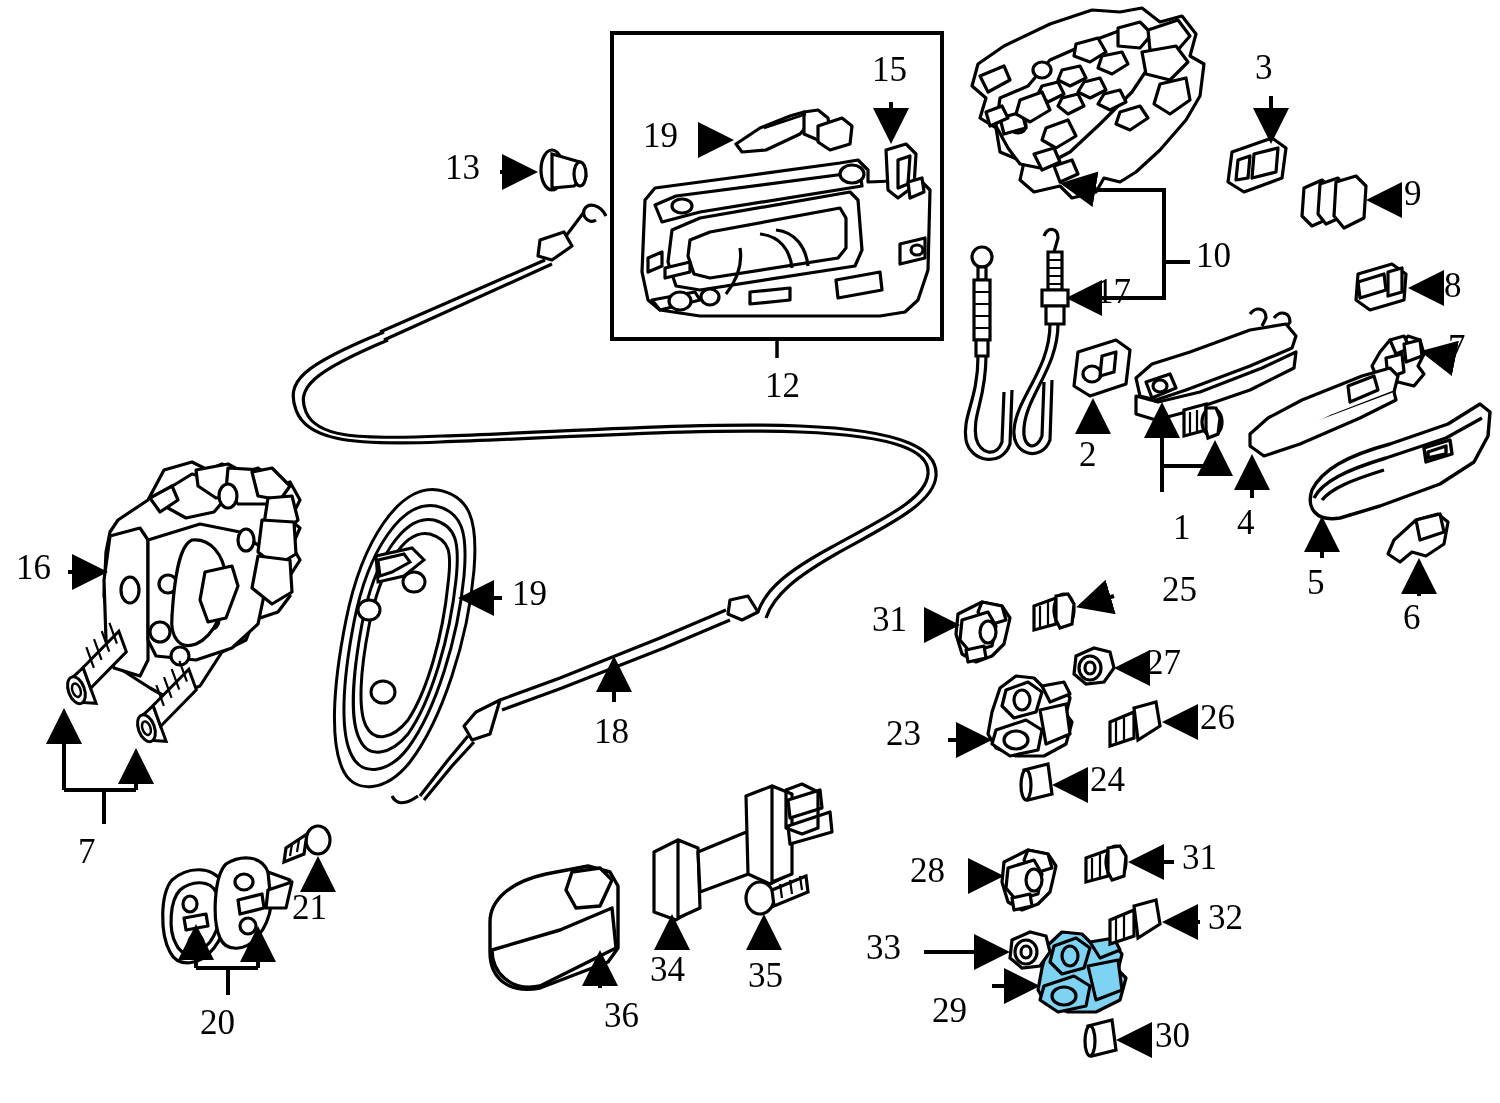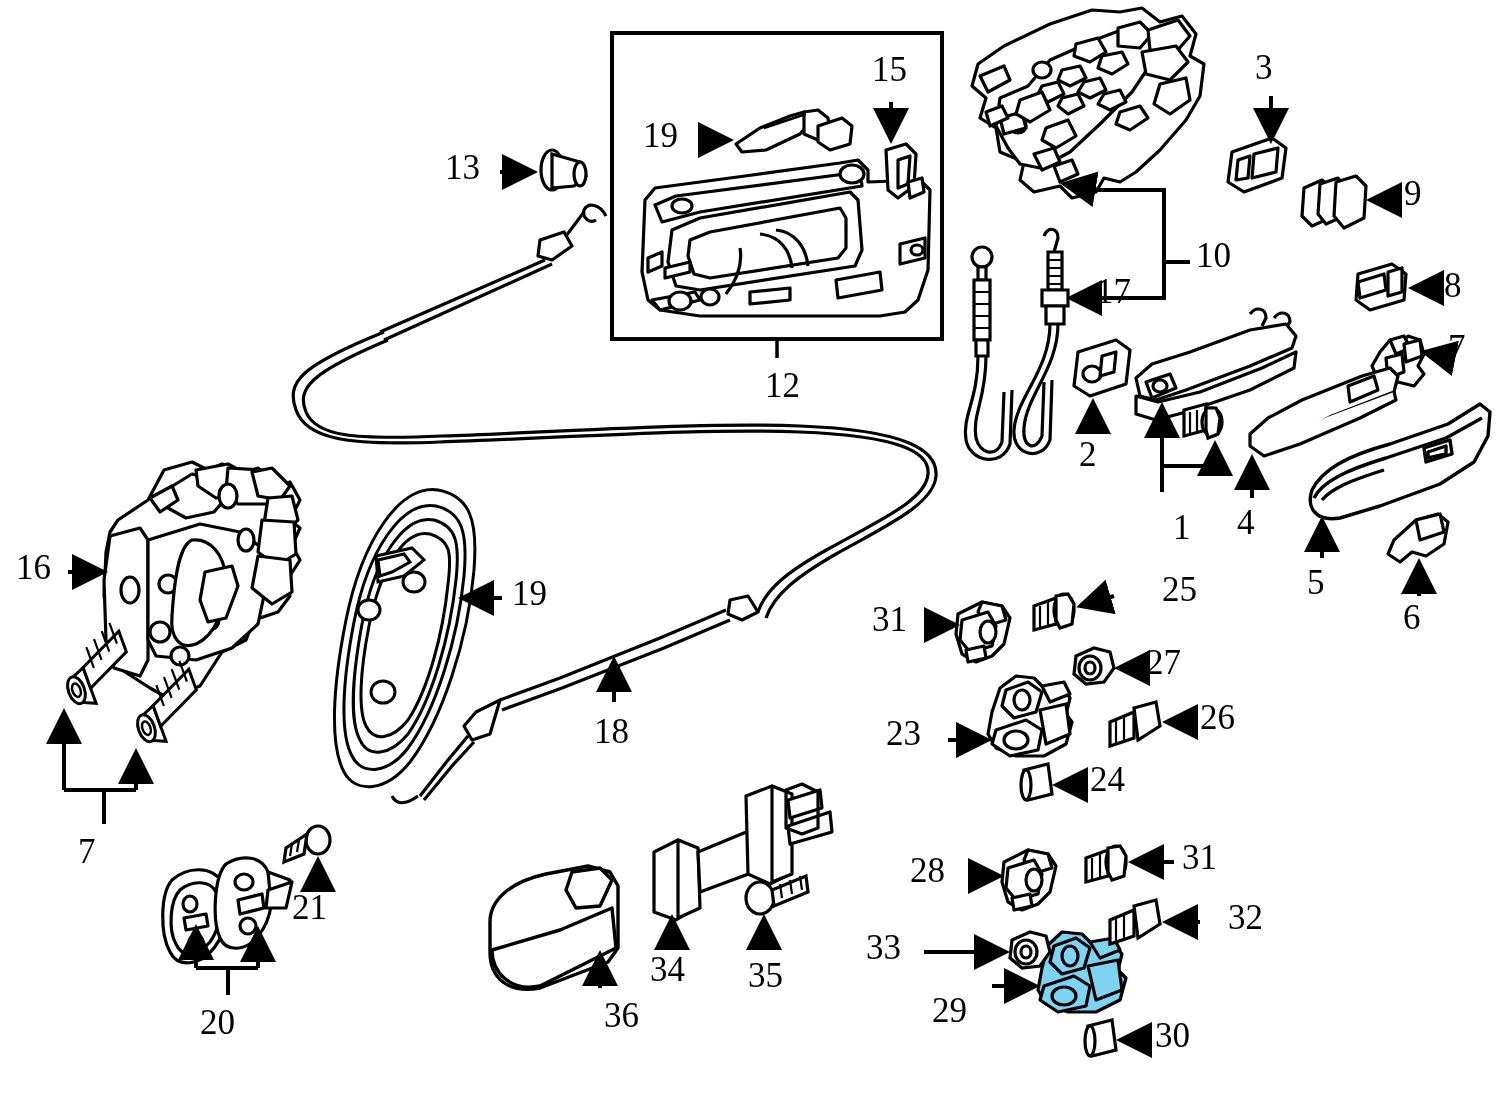--- a/index.html
+++ b/index.html
@@ -516,19 +516,19 @@
 <span class="cn" style="left:872px;top:602px;">31</span>
 <span class="cn" style="left:886px;top:716px;">23</span>
 <span class="cn" style="left:1090px;top:762px;">24</span>
 <span class="cn" style="left:1122px;top:572px;margin-left:40px;">25</span>
 <span class="cn" style="left:1200px;top:700px;">26</span>
 <span class="cn" style="left:1146px;top:645px;">27</span>
 <span class="cn" style="left:910px;top:853px;">28</span>
 <span class="cn" style="left:932px;top:993px;">29</span>
 <span class="cn" style="left:1155px;top:1018px;">30</span>
 <span class="cn" style="left:1182px;top:840px;">31</span>
-<span class="cn" style="left:1208px;top:900px;margin-left:20px;">32</span>
+<span class="cn" style="left:1208px;top:900px;">32</span>
 <span class="cn" style="left:866px;top:930px;">33</span>
 <span class="cn" style="left:650px;top:952px;">34</span>
 <span class="cn" style="left:748px;top:958px;">35</span>
 <span class="cn" style="left:580px;top:998px;margin-left:24px;">36</span>
 
 </div>
 
 </body></html>

